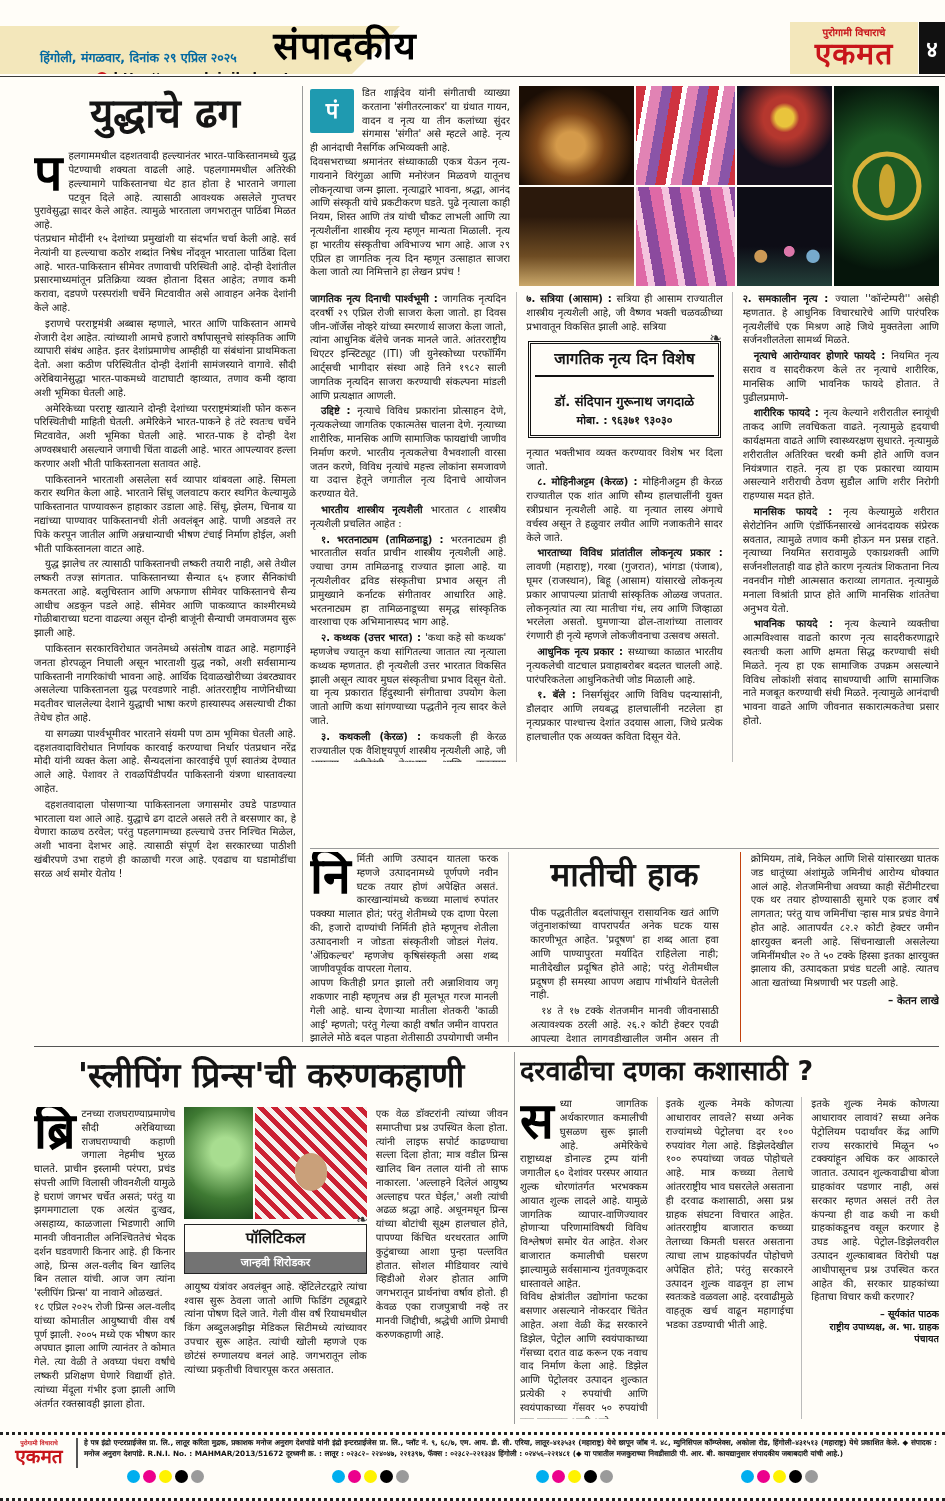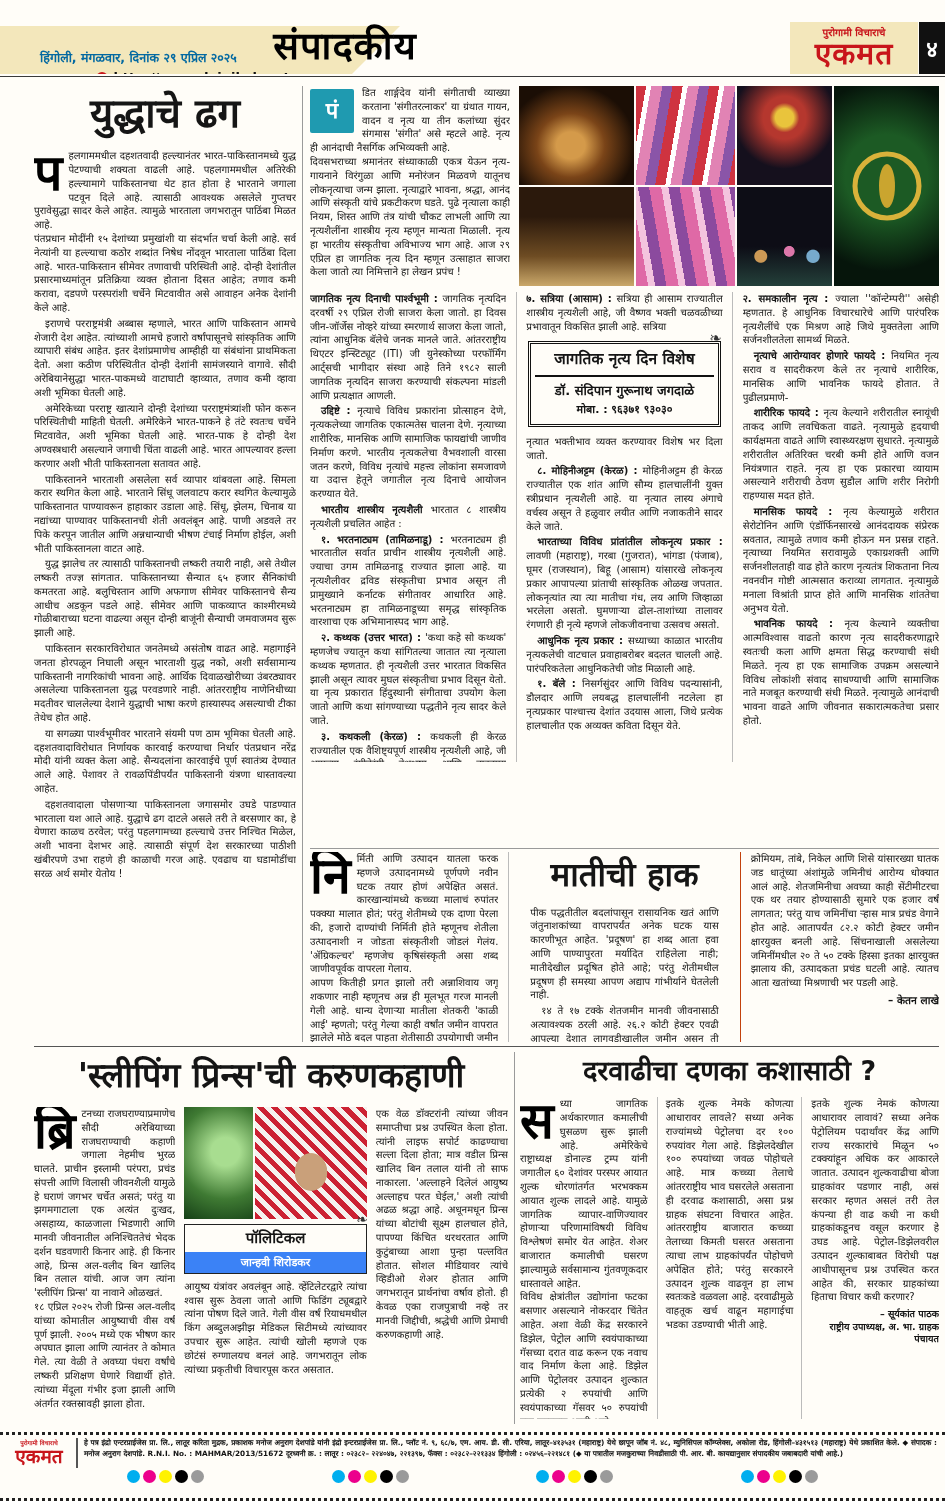--- a/index.html
+++ b/index.html
@@ -51,21 +51,21 @@
   .img-kathakali { background:radial-gradient(circle at 50% 32%, #e9c43c 0 11%, #b5372e 18% 26%, #15101d 62%); }
   .img-nataraja { grid-column:4; grid-row:1/3; background:radial-gradient(circle at 50% 45%, #1c5a24 0 34%, #06150b 78%); display:flex; align-items:center; justify-content:center; }
   .img-hooded { background:linear-gradient(180deg,#2b190c 0 30%,#6e4c23 70%,#caa86a), linear-gradient(#000,#000); }
   .img-pink { background:repeating-linear-gradient(80deg,#df69a6 0 12px,#f4c4de 12px 19px,#8b4a9e 19px 30px); }
   .img-stage { background:radial-gradient(circle at 25% 70%, #c95 0 6%, transparent 7%), radial-gradient(circle at 55% 65%, #d7a 0 6%, transparent 7%), radial-gradient(circle at 80% 70%, #7ac 0 6%, transparent 7%), linear-gradient(180deg,#0d0d16 60%, #24403a); }
   .dance-cols { display:flex; gap:10px; height:470px; }
   .dance-col { flex:1; overflow:hidden; }
   .dance-col.mid { border-left:1px solid #bbb; border-right:1px solid #bbb; padding:0 9px; }
   .special-box { border:3px double #111; margin:8px 2px; padding:5px 4px 7px; text-align:center; position:relative; }
   .special-box .vine { position:absolute; right:-4px; top:-16px; font-size:15px; color:#333; }
-  .special-title { font-size:15.5px; font-weight:bold; border-bottom:2px solid #111; padding-bottom:4px; margin-bottom:5px; }
+  .special-title { font-size:15.5px; font-weight:bold; border-bottom:2px solid #111; padding-bottom:4px; margin-bottom:16px; }
   .special-author { font-size:13px; font-weight:bold; }
   .special-mob { font-size:11px; font-weight:bold; margin-top:2px; }
 
   
   .soil { position:absolute; left:310px; top:852px; width:629px; height:190px; overflow:hidden; display:flex; gap:10px; }
   .soil-col { flex:1; overflow:hidden; }
   .soil-col.mid { border-left:1px solid #bbb; border-right:1px solid #c2410c; padding:0 21px; }
   .soil h1 { text-align:center; font-size:33px; font-weight:bold; margin:0 0 8px; }
 
   
@@ -76,25 +76,25 @@
   .prince-cols { display:flex; gap:9px; height:318px; }
   .p-col1 { width:31%; overflow:hidden; }
   .p-mid { width:40%; overflow:hidden; }
   .p-col3 { width:29%; overflow:hidden; }
   .prince-photos { display:flex; height:112px; gap:2px; margin-bottom:5px; }
   .ph-green { width:38%; background:radial-gradient(circle at 60% 40%, #a8dd90 0 18%, #3f7a33 60%, #153f16); }
   .ph-keffiyeh { width:62%; background: radial-gradient(ellipse at 50% 58%, #c9a07a 0 20%, rgba(0,0,0,0) 21%), repeating-linear-gradient(45deg,#c23 0 5px,#f5f2ef 5px 10px), linear-gradient(#dfe4de,#b9c2b6); }
   .polbox { border:1.5px solid #222; position:relative; margin:2px 0 6px; text-align:center; }
   .polbox .vine { position:absolute; right:-2px; top:-15px; font-size:14px; color:#333; }
   .pol-title { font-size:15px; font-weight:bold; padding:3px 0;text-align:center; }
-  .pol-author { background:#3b82f6; color:#fff; font-size:11px; font-weight:bold; padding:3px 0; }
+  .pol-author { background:#737373; color:#fff; font-size:11px; font-weight:bold; padding:3px 0; }
 
   
   .hike { position:absolute; left:520px; top:1052px; width:419px; height:372px; overflow:hidden; }
-  .hike h1 { text-align:center; font-size:27px; font-weight:bold; margin-bottom:8px; }
+  .hike h1 { font-size:27px; font-weight:bold; margin-bottom:8px; }
   .hike-cols { display:flex; gap:9px; height:322px; }
   .hike-col { flex:1; overflow:hidden; }
   .hike-col.mid { border-left:1px solid #bbb; border-right:1px solid #bbb; padding:0 8px; }
   .hike-byline { text-align:right; font-weight:bold; font-size:9.5px; line-height:1.3; margin-top:4px; }
 
   
   .footer { position:absolute; left:0; top:1432px; width:945px; height:69px; }
   .f-dots-top { border-top:3px dotted #222; width:945px; }
   .f-row { display:flex; align-items:flex-start; padding:3px 8px 0 6px; gap:6px; }
   .f-logo { width:72px; text-align:center; border-right:2px solid #555; padding:1px 4px 2px 0; }

